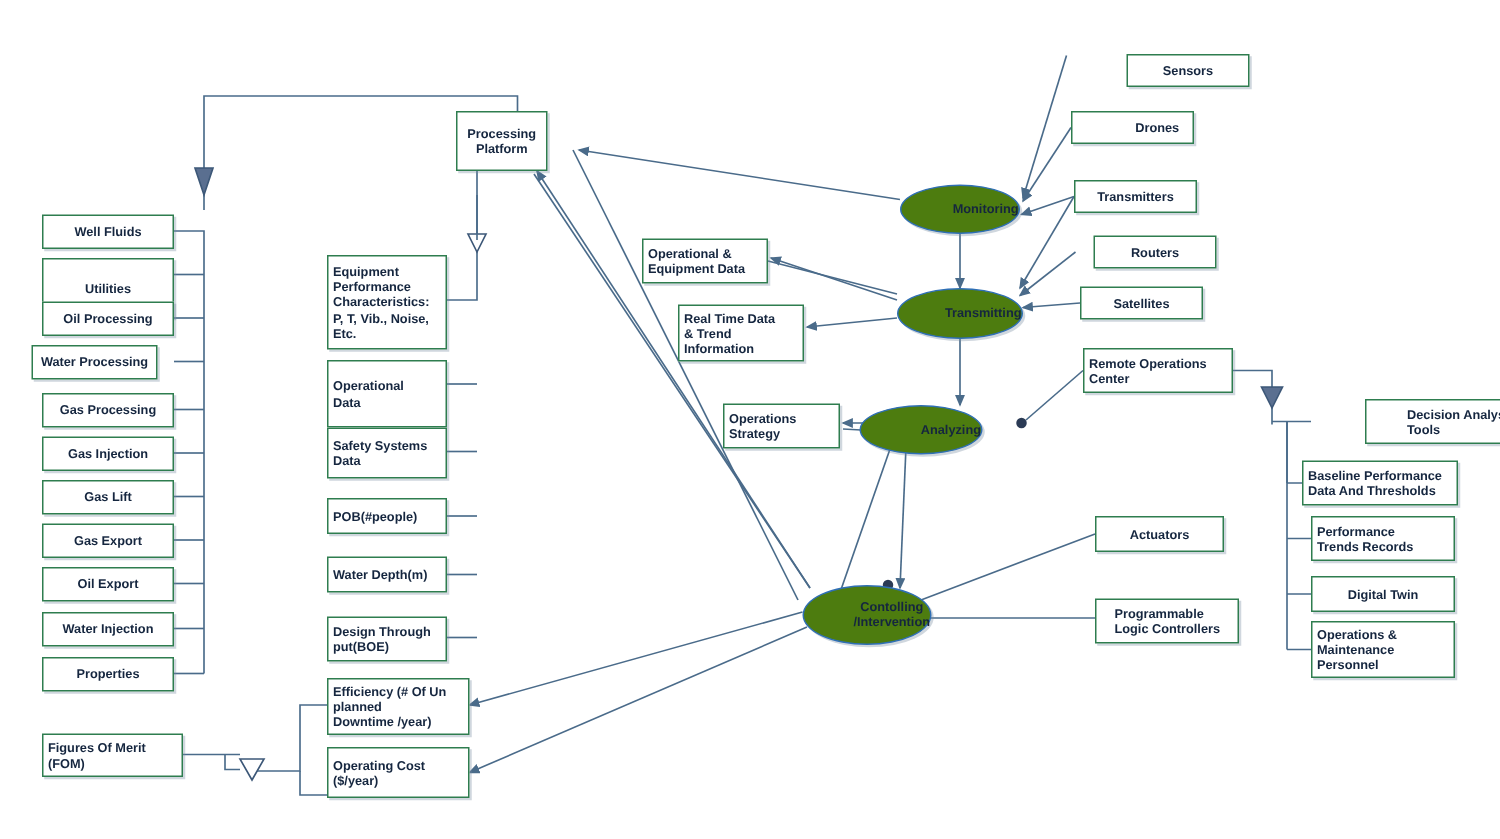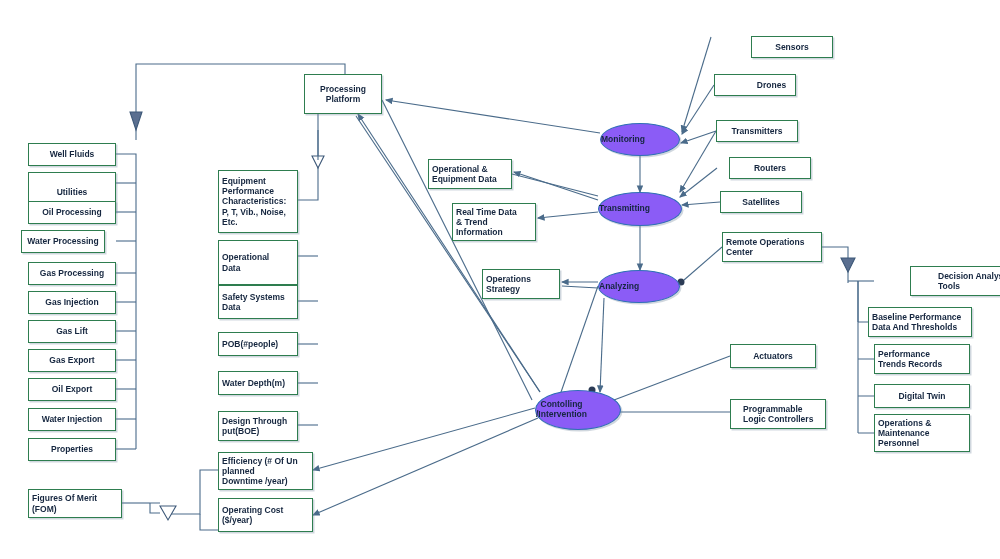--- a/index.html
+++ b/index.html
@@ -20,28 +20,28 @@
     justify-content:center;
     text-align:center;
     padding:2px 3px;
     box-shadow:1.5px 1.5px 0 rgba(120,140,160,.35);
   }
   .node.left-al{justify-content:flex-start;text-align:left;}
   .ellipse{
     position:absolute;
     box-sizing:border-box;
     border:1.5px solid #2f6fb5;
-    background:#8b5cf6;
+    background:#4d7c0f;
     border-radius:50%;
     color:#15263f;
     font-size:8.5px;
     font-weight:bold;
     display:flex;
     align-items:center;
-    justify-content:flex-start;
+    justify-content:flex-end;
     text-align:center;
     line-height:1.15;
     box-shadow:1.5px 1.5px 0 rgba(120,140,160,.35);
   }
 </style>
 </head>
 <body>
 
 <div id="canvas">
 
@@ -162,21 +162,21 @@
     </div>
   <div class="node" style="left:28px;top:408px;width:88px;height:23px;">
       <span>Water Injection</span>
     </div>
   <div class="node" style="left:28px;top:438px;width:88px;height:23px;">
       <span>Properties</span>
     </div>
   <div class="node left-al" style="left:28px;top:489px;width:94px;height:29px;white-space:pre-line;"><span>Figures Of Merit
 (FOM)</span></div>
 
-  <div class="node" style="left:304px;top:74px;width:78px;height:40px;white-space:pre-line;"><span>Processing
+  <div class="node" style="left:304px;top:74px;width:61px;height:40px;white-space:pre-line;"><span>Processing
 Platform</span></div>
 
   <div class="node left-al" style="left:218px;top:170px;width:80px;height:63px;white-space:pre-line;"><span>Equipment
 Performance
 Characteristics:
 P, T, Vib., Noise,
 Etc.</span></div>
   <div class="node left-al" style="left:218px;top:240px;width:80px;height:45px;white-space:pre-line;"><span>Operational
 Data</span></div>
   <div class="node left-al" style="left:218px;top:285px;width:80px;height:34px;white-space:pre-line;"><span>Safety Systems
@@ -239,19 +239,19 @@
   <div class="node left-al" style="left:874px;top:414px;width:96px;height:38px;white-space:pre-line;"><span>Operations &amp;
 Maintenance
 Personnel</span></div>
 
   <div class="ellipse" style="left:600px;top:123px;width:80px;height:33px;">
       <span>Monitoring</span>
     </div>
   <div class="ellipse" style="left:598px;top:192px;width:84px;height:34px;">
       <span>Transmitting</span>
     </div>
-  <div class="ellipse" style="left:598px;top:270px;width:82px;height:33px;">
+  <div class="ellipse" style="left:573px;top:270px;width:82px;height:33px;">
       <span>Analyzing</span>
     </div>
   <div class="ellipse" style="left:535px;top:390px;width:86px;height:40px;white-space:pre-line;"><span>Contolling
 /Intervention</span></div>
 
 </div>
 
 </body></html>

